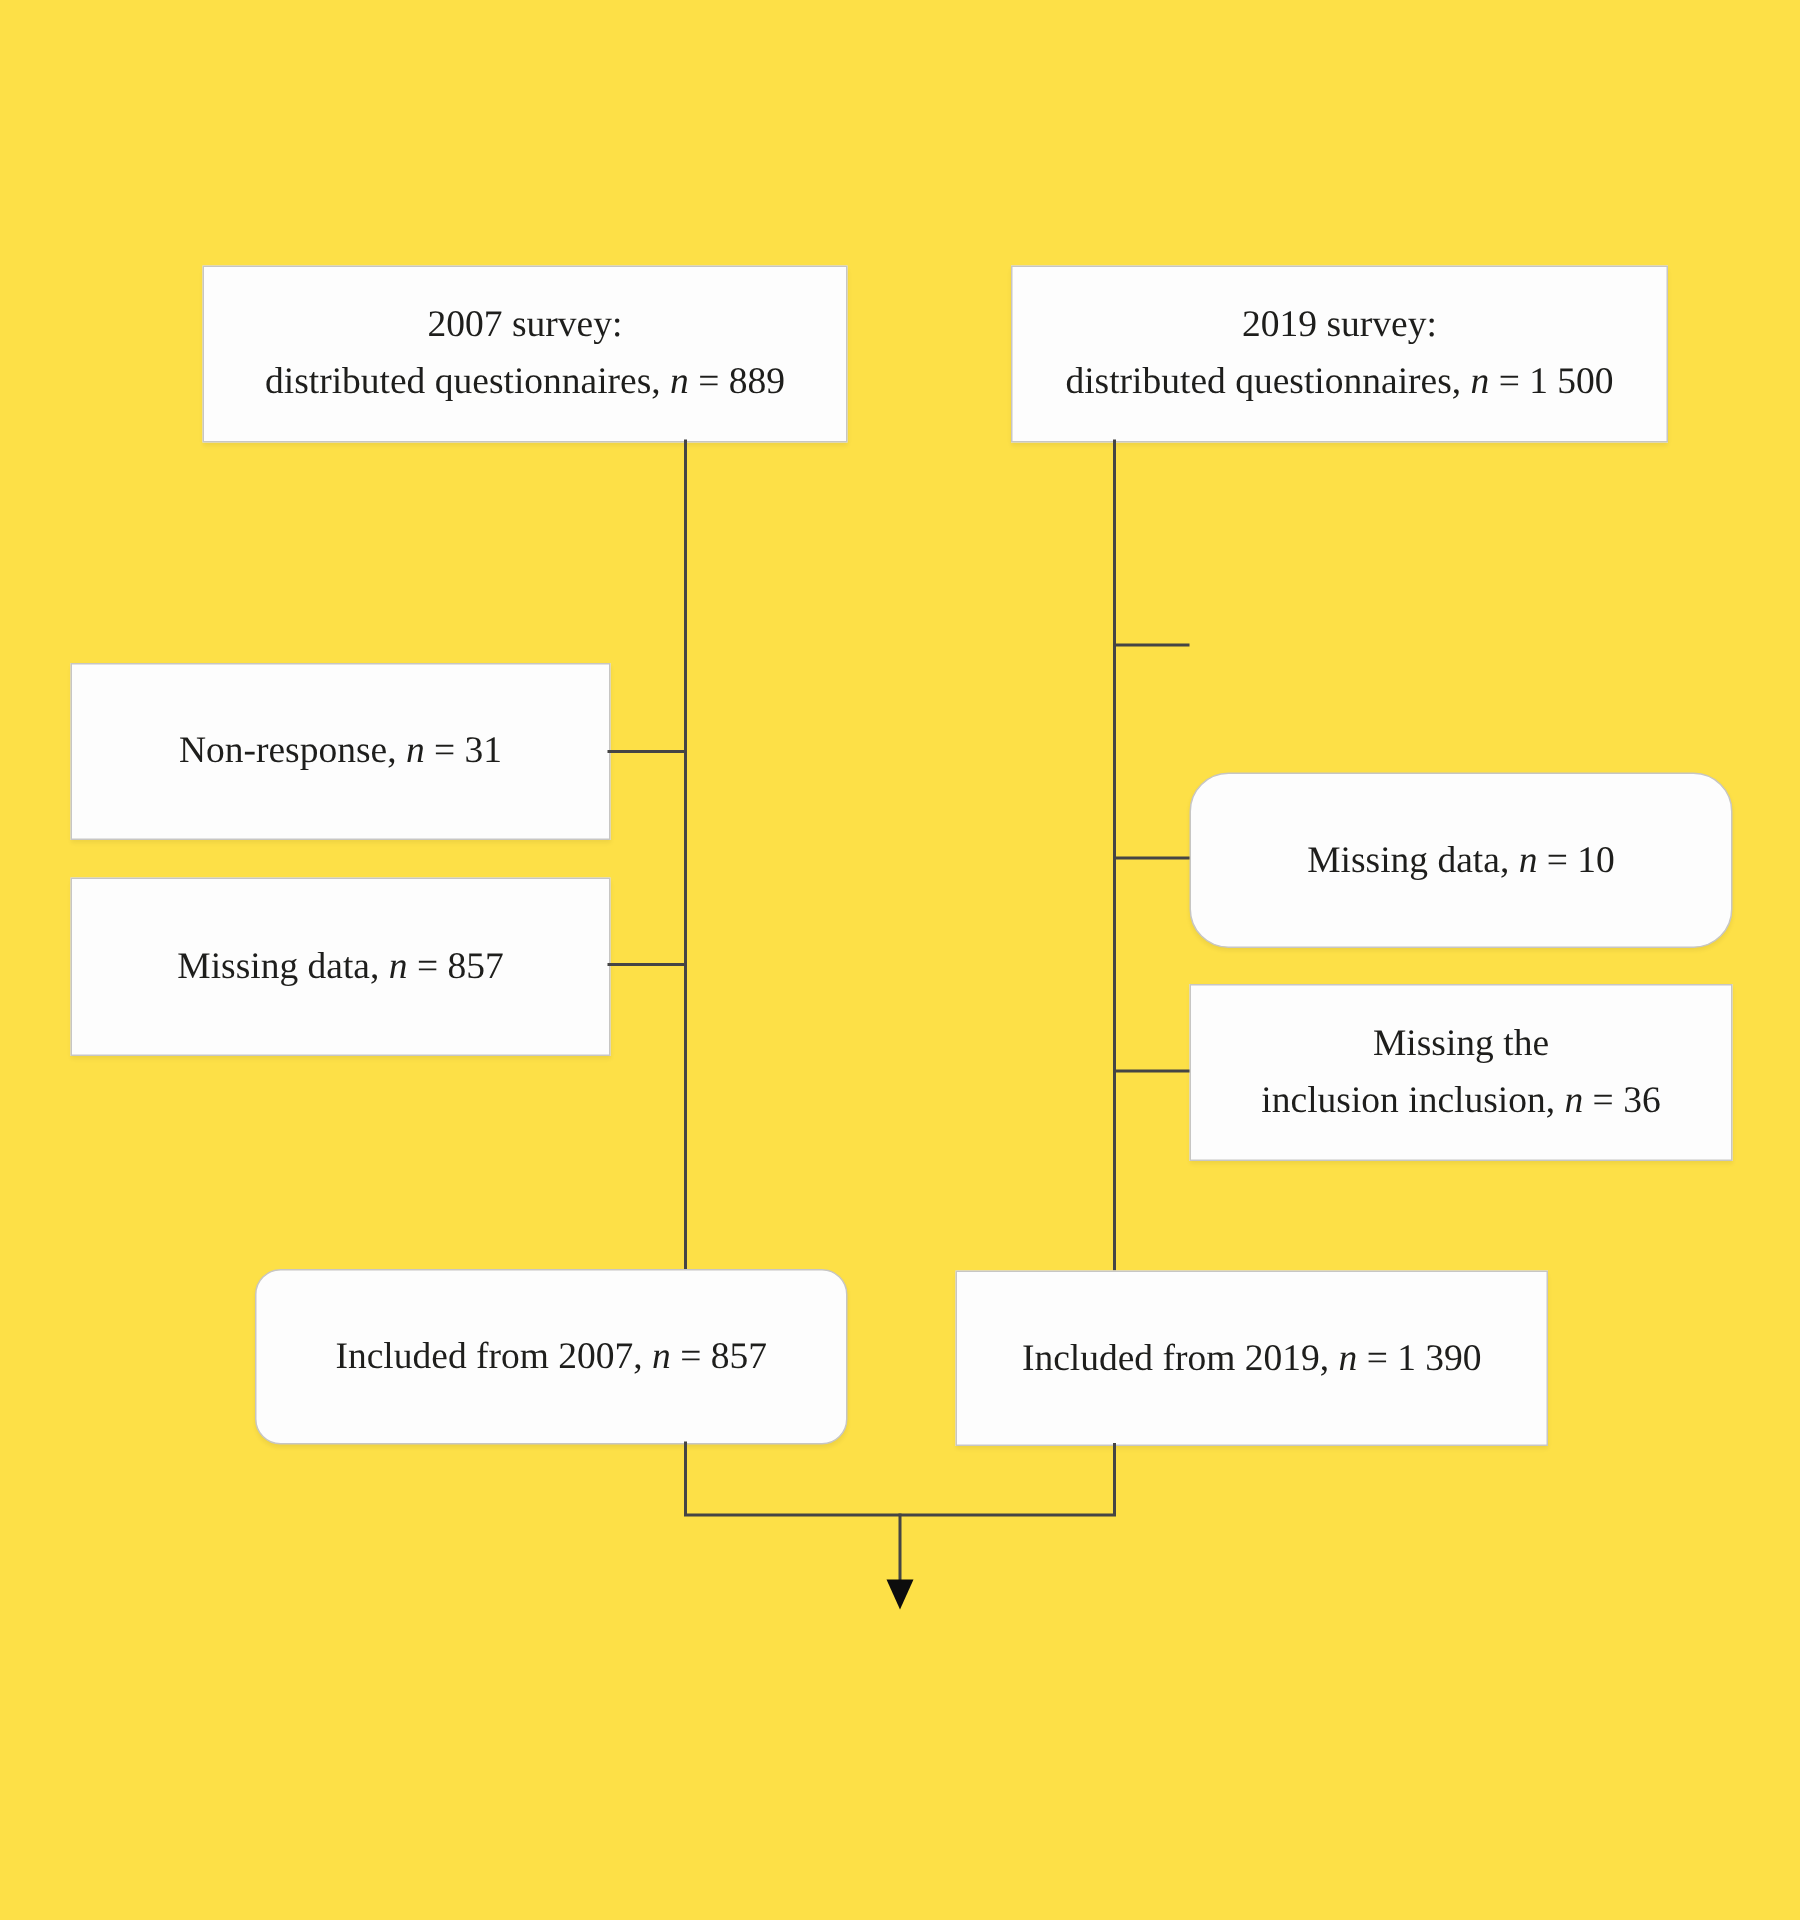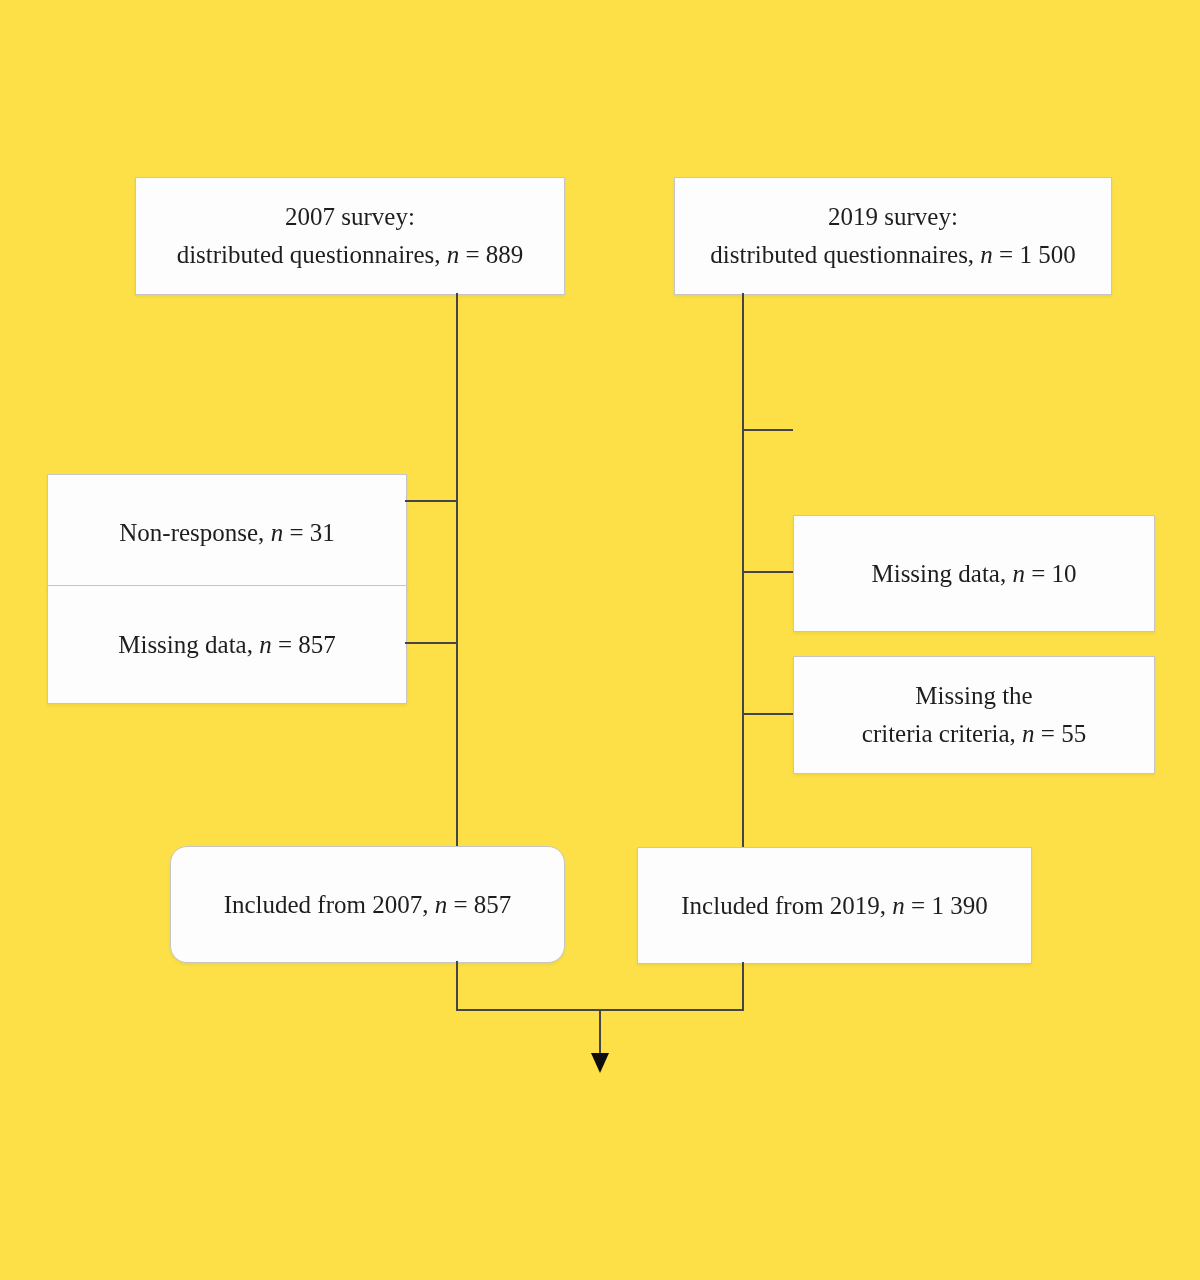--- a/index.html
+++ b/index.html
@@ -49,40 +49,40 @@
   </div>
 
   <div class="box" style="left:674px; top:177px; width:436px; height:116px;">
     <div><span>2019 survey:</span></div>
     <div><span>distributed questionnaires, </span><span class="it">n</span><span> = 1 500</span></div>
   </div>
 
   <div class="connector v" style="left:456px; top:293px; height:553px;"></div>
   <div class="connector v" style="left:742px; top:293px; height:554px;"></div>
 
-  <div class="box" style="left:47px; top:442px; width:358px; height:116px;margin-top:32px;">
+  <div class="box" style="left:47px; top:442px; width:358px; height:116px;">
     <div><span>Non-response, </span><span class="it">n</span><span> = 31</span></div>
   </div>
   <div class="connector h" style="left:405px; top:500px; width:52px;"></div>
 
   <div class="box" style="left:47px; top:585px; width:358px; height:117px;">
     <div><span>Missing data, </span><span class="it">n</span><span> = 857</span></div>
   </div>
   <div class="connector h" style="left:405px; top:642px; width:52px;"></div>
 
   <div class="connector h" style="left:743px; top:429px; width:50px;"></div>
 
-  <div class="box" style="left:793px; top:515px; width:360px; height:115px;">
+  <div class="box" style="left:793px; top:515px; width:360px; height:115px;border-radius:26px;">
     <div><span>Missing data, </span><span class="it">n</span><span> = 10</span></div>
   </div>
   <div class="connector h" style="left:743px; top:571px; width:50px;"></div>
 
   <div class="box" style="left:793px; top:656px; width:360px; height:116px;">
     <div><span>Missing the</span></div>
-    <div><span>criteria criteria, </span><span class="it">n</span><span> = 55</span></div>
+    <div><span>inclusion inclusion, </span><span class="it">n</span><span> = 36</span></div>
   </div>
   <div class="connector h" style="left:743px; top:713px; width:50px;"></div>
 
   <div class="box" style="left:170px; top:846px; width:393px; height:115px;border-radius:17px;">
     <div><span>Included from 2007, </span><span class="it">n</span><span> = 857</span></div>
   </div>
 
   <div class="box" style="left:637px; top:847px; width:393px; height:115px;">
     <div><span>Included from 2019, </span><span class="it">n</span><span> = 1 390</span></div>
   </div>

